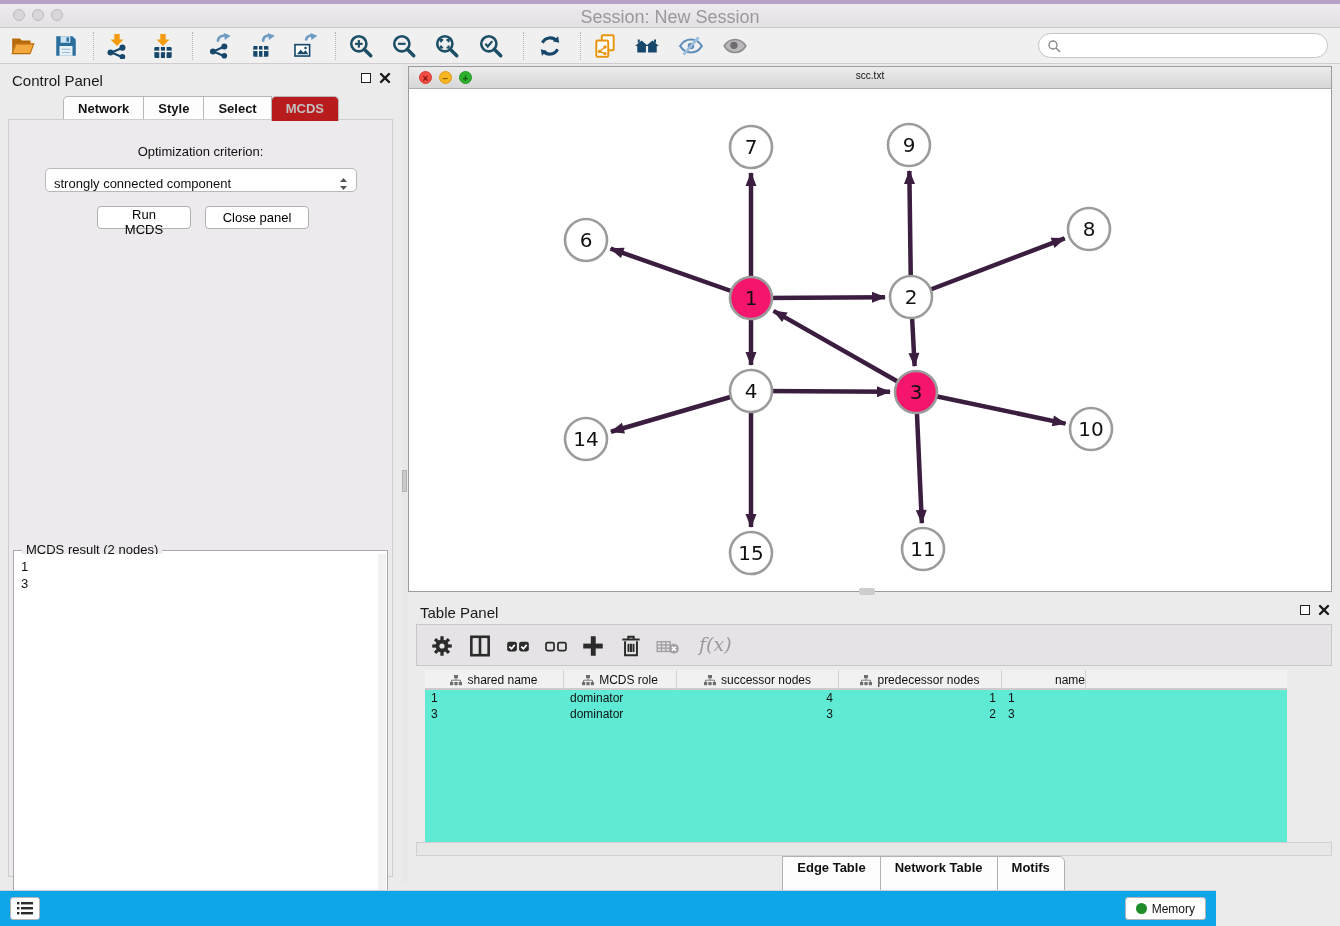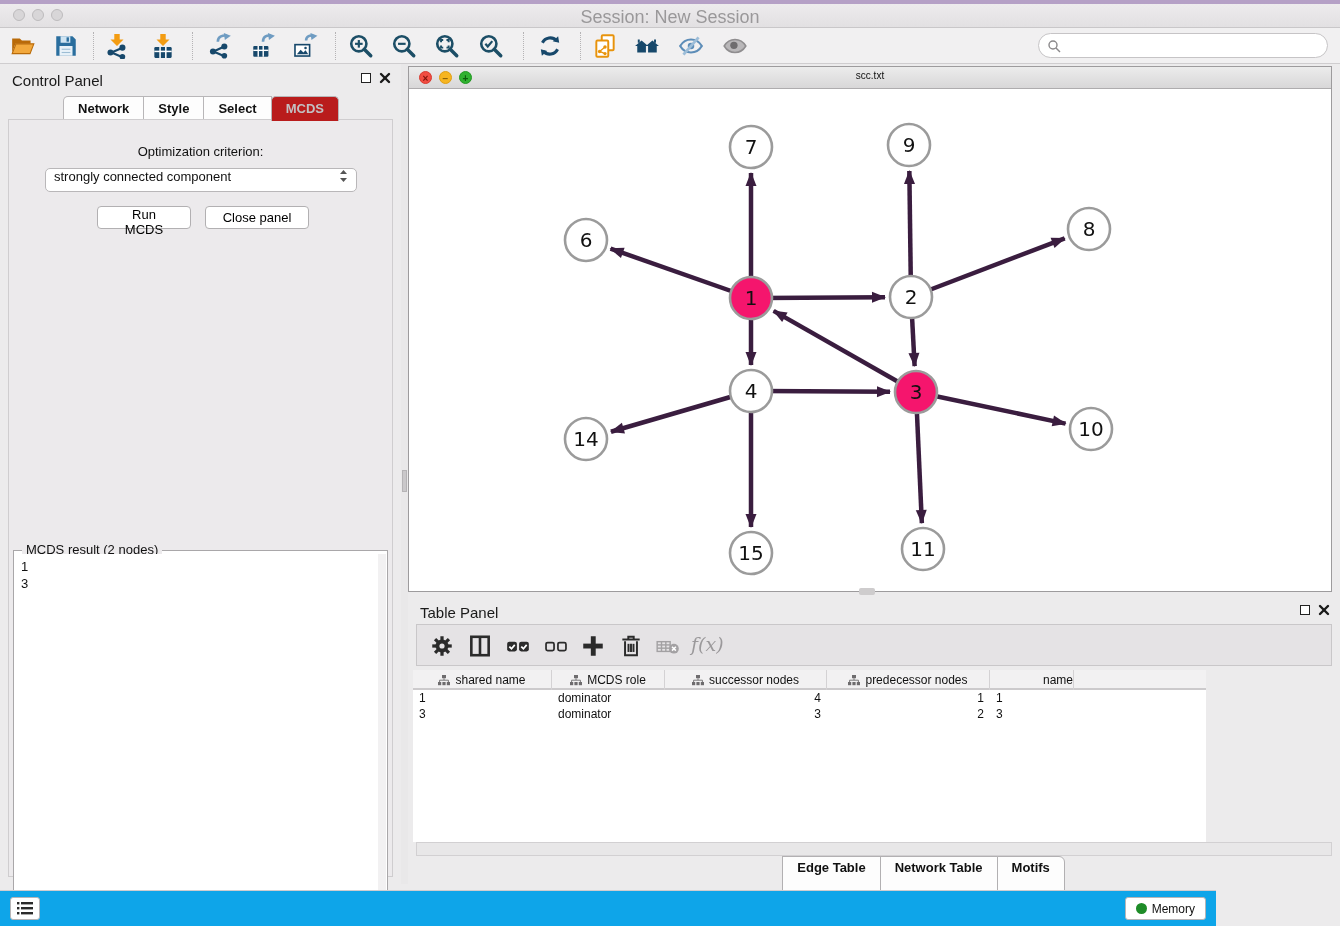--- a/index.html
+++ b/index.html
@@ -34,21 +34,21 @@
   .close-x { width:12px; height:12px; cursor:pointer; }
   .cp-tabs { position:absolute; left:0; top:32px; width:100%; display:flex; justify-content:center; }
   .cp-tab { border:1px solid #b8b6b8; border-bottom:none; background:#fdfdfd; padding:4px 14px 5px;
     font-size:13px; font-weight:bold; cursor:pointer; margin-right:-1px; position:relative; }
   .cp-tab:first-child { border-top-left-radius:5px; }
   .cp-tab.active { background:#b91c1c; color:#c3c1c3; border-top-right-radius:5px; border-top-left-radius:5px; z-index:2; }
   .cp-body { position:absolute; left:8px; top:55px; width:385px; height:758px; background:#eceaec;
     border:1px solid #cfcdcf; }
   .opt-label { position:absolute; left:0; top:24px; width:100%; text-align:center; font-size:13px; }
   .dropdown { position:absolute; left:36px; top:48px; width:312px; height:24px; background:#fff;
-    border:1px solid #b9b7b9; border-radius:5px; display:flex; align-items:flex-start; padding:0 8px; cursor:pointer; }
+    border:1px solid #b9b7b9; border-radius:5px; display:flex; align-items:flex-end; padding:0 8px; cursor:pointer; }
   .dropdown .dd-text { flex:1; font-size:13px; }
   .push-btn { position:absolute; height:23px; background:#fff; border:1px solid #b2b0b2; border-radius:4px;
     font-size:13px; font-family:"Liberation Sans",sans-serif; cursor:pointer; padding:0 14px; }
   .mcds-fieldset { position:absolute; left:4px; top:430px; width:375px; height:378px;
     border:1px solid #a9a7a9; background:#fff; }
   .mcds-legend { position:absolute; left:8px; top:-9px; background:#eceaec; padding:0 4px; font-size:13px; }
   .mcds-textarea { position:absolute; left:1px; top:3px; right:9px; bottom:1px; background:#fff;
     font-size:13px; padding:4px 6px; line-height:17px; white-space:pre; }
   .mcds-scrollbar { position:absolute; right:1px; top:3px; width:8px; bottom:1px; background:#f2f1f2; }
 
@@ -70,21 +70,21 @@
   .net-canvas { position:absolute; left:0; top:22px; width:922px; height:502px; background:#fff; }
   .h-grip { position:absolute; left:450px; bottom:-4px; width:16px; height:7px; background:#cecccd; border-radius:2px; }
 
   
   .table-panel { position:absolute; left:408px; top:596px; width:932px; height:292px; background:#ecebec; }
   .tp-toolbar { position:absolute; left:8px; top:28px; width:916px; height:42px; background:#e5e3e5;
     border:1px solid #c9c7c9; }
   .tp-tool { position:absolute; top:8px; width:26px; height:26px; cursor:pointer; }
   .tp-tool svg { width:26px; height:26px; }
   .fx-label { font-family:"DejaVu Serif", serif; font-style:italic; font-size:19px; color:#9b999b; }
-  .data-table { position:absolute; left:5px; top:74px; width:793px; height:172px; background:#ffffff; overflow:hidden; }
+  .data-table { position:absolute; left:17px; top:74px; width:862px; height:172px; background:#5eead4; overflow:hidden; }
   .dt-header { display:flex; background:#f2f1f2; border-bottom:2px solid #cccacc; height:20px; }
   .dt-hcell { display:flex; align-items:center; justify-content:center; gap:5px; font-size:12px;
     border-right:1px solid #d4d2d4; height:20px; cursor:pointer; }
   .dt-row { display:flex; height:16px; }
   .dt-cell { font-size:12px; padding:0 6px; line-height:16px; overflow:hidden; white-space:nowrap; }
   .tp-bottom-strip { position:absolute; left:8px; top:246px; width:916px; height:14px; background:#e8e7e8; border:1px solid #d2d0d2; }
   .tp-tabs { position:absolute; left:0; top:260px; width:100%; display:flex; justify-content:center; }
   .tp-tab { border:1px solid #b2b0b2; background:#fdfdfd; padding:3px 14px 4px; font-size:13px;
     font-weight:bold; cursor:pointer; margin-right:-1px; }
   .tp-tab:first-child { border-top-left-radius:6px; border-bottom-left-radius:6px; }
@@ -461,21 +461,21 @@
               <line x1="6" y1="8" x2="6" y2="17"></line>
               <line x1="10" y1="8" x2="10" y2="17"></line>
             </g>
             <circle cx="17.5" cy="14.5" r="4.5" fill="#a3a1a3"></circle>
             <g stroke="#fff" stroke-width="1.4">
               <line x1="15.7" y1="12.7" x2="19.3" y2="16.3"></line>
               <line x1="19.3" y1="12.7" x2="15.7" y2="16.3"></line>
             </g>
           </svg>
       </span>
-      <span class="tp-tool" style="left:274px; width:auto;">
+      <span class="tp-tool" style="left:282px; width:auto;">
         <span class="fx-label">f(x)</span>
       </span>
     </div>
     <div class="data-table">
       <div class="dt-header">
           <div class="dt-hcell" style="width: 139px;">
             <svg width="12" height="11" viewBox="0 0 12 11">
               <g fill="#6e6c6e">
                 <rect x="4" y="0" width="4" height="3.2"></rect>
                 <rect x="0" y="7" width="3.2" height="3.2"></rect>

